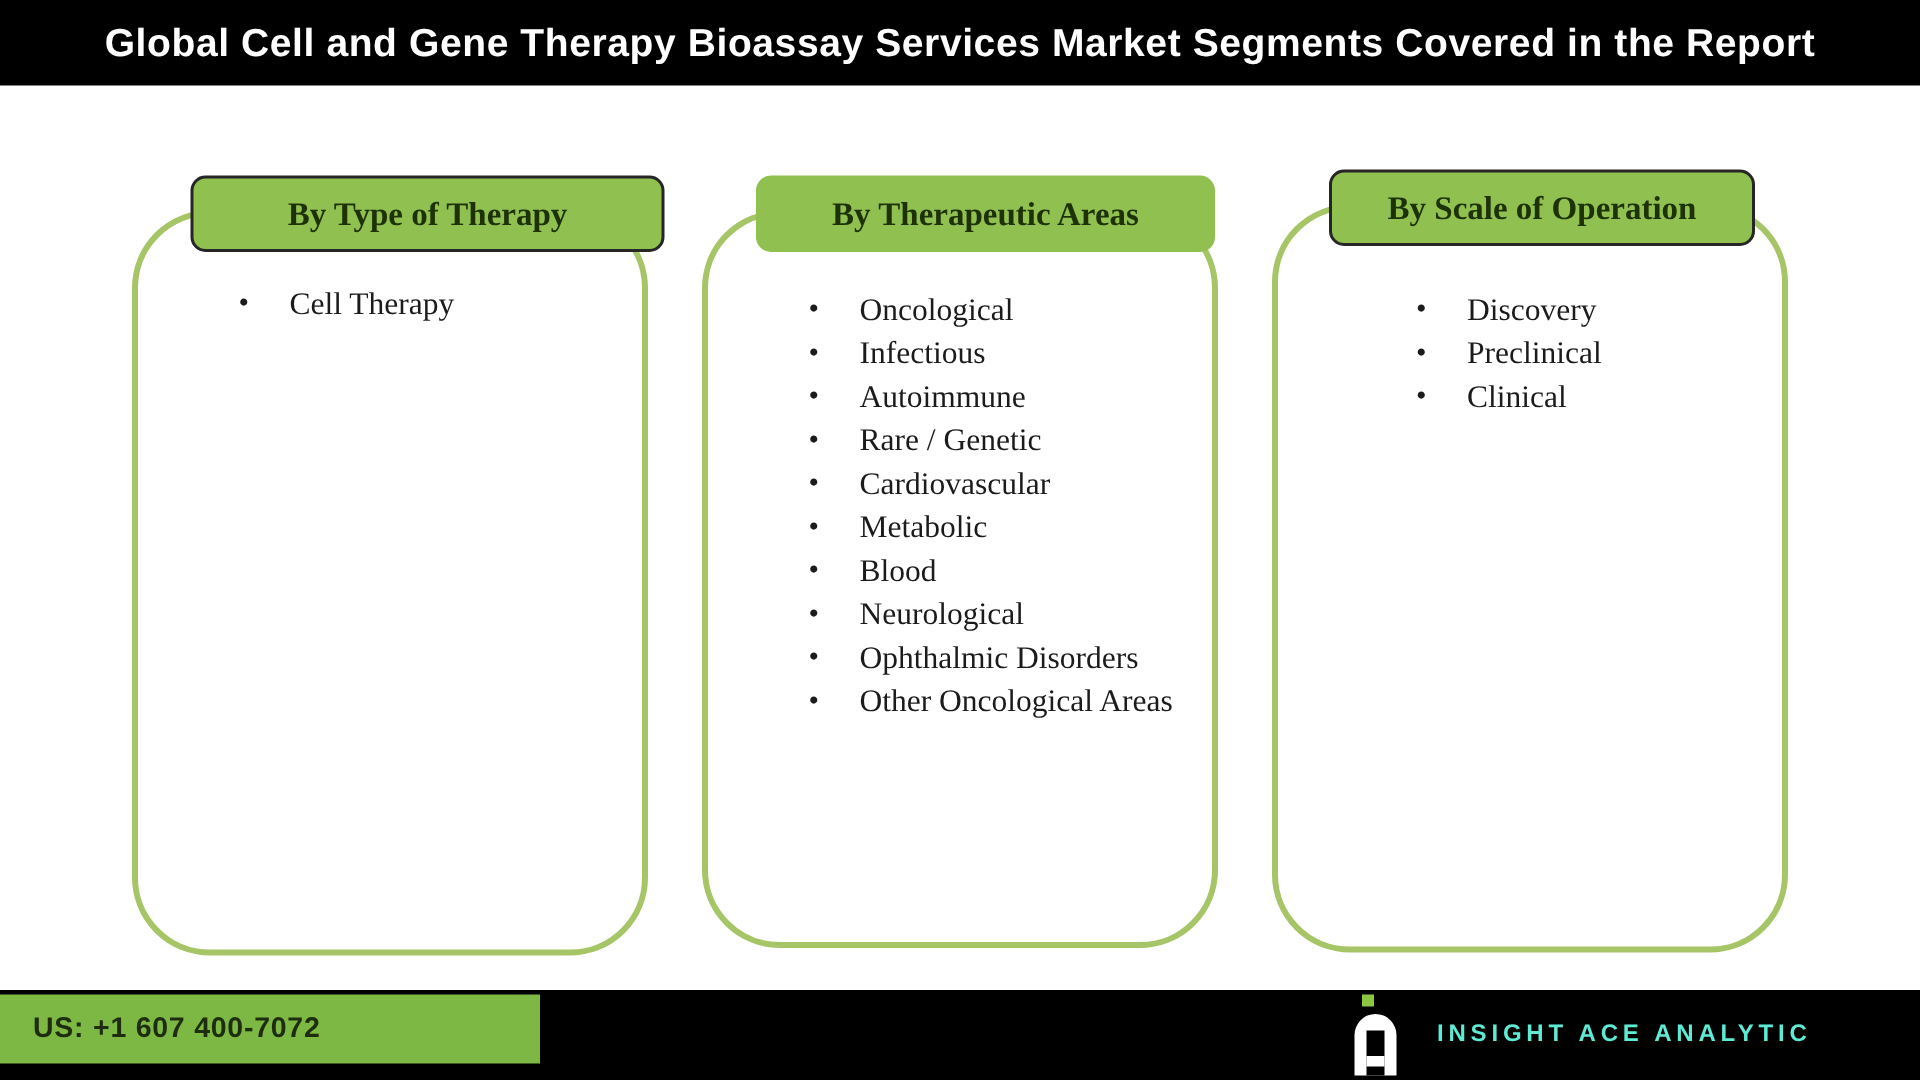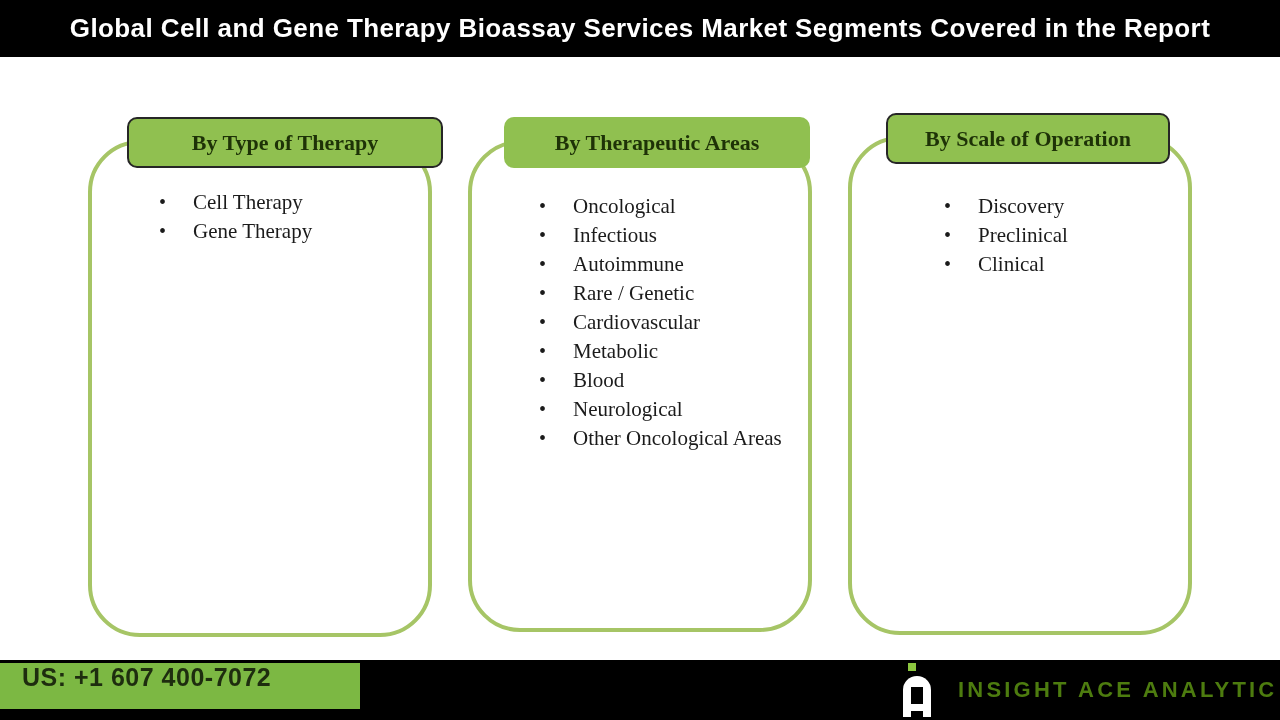--- a/index.html
+++ b/index.html
@@ -49,69 +49,69 @@
   }
   .seg-list li::before {
     content:"\2022"; position:absolute; left:31px; top:0;
     font-size:20px; color:#1b1b1b;
   }
 
   
   .footer { position:absolute; left:0; top:660px; width:1280px; height:60px; background:#000000; }
   .phone-bar {
     position:absolute; left:0; top:3px; width:360px; height:46px;
-    background:#7cb843; display:flex; align-items:flex-start; padding-left:22px;
+    background:#7cb843; display:flex; align-items:center; padding-left:22px;
     font-family:"Liberation Sans", sans-serif; font-weight:bold;
-    font-size:25px; color:#1e2d0f; letter-spacing:0.5px; white-space:nowrap;
+    font-size:19px; color:#1e2d0f; letter-spacing:0.5px; white-space:nowrap;
   }
   .logo { position:absolute; left:903px; top:3px; width:28px; height:54px; }
   .logo-dot { position:absolute; left:5px; top:0; width:8px; height:8px; background:#8cc63f; }
   .logo-a { position:absolute; left:0; top:13px; width:28px; height:41px; background:#ffffff; border-radius:14px 14px 0 0; }
   .logo-a-counter { position:absolute; left:8px; top:24px; width:12px; height:30px; background:#000000; }
   .logo-a-bar { position:absolute; left:8px; top:41px; width:12px; height:7px; background:#ffffff; }
   .brand-text {
     position:absolute; left:958px; top:0; height:60px;
-    display:flex; align-items:center; color:#4d7c0f;
+    display:flex; align-items:center; color:#5eead4;
     font-family:"Liberation Sans", sans-serif; font-weight:bold;
-    font-size:22px; letter-spacing:3.2px; white-space:nowrap;
+    font-size:16px; letter-spacing:3.2px; white-space:nowrap;
   }
 </style>
 </head>
 <body>
 
 <div class="page">
 
   <header class="titlebar">
     <div class="title">Global Cell and Gene Therapy Bioassay Services Market Segments Covered in the Report</div>
   </header>
 
   <main>
 
     <div class="outline o1"></div>
     <div class="box-header outlined h1">
       <span>By Type of Therapy</span>
     </div>
     <ul class="seg-list l1">
       <li>Cell Therapy</li>
-      <li>Gene Therapy</li>
     </ul>
 
     <div class="outline o2"></div>
     <div class="box-header h2">
       <span>By Therapeutic Areas</span>
     </div>
     <ul class="seg-list l2">
       <li>Oncological</li>
       <li>Infectious</li>
       <li>Autoimmune</li>
       <li>Rare / Genetic</li>
       <li>Cardiovascular</li>
       <li>Metabolic</li>
       <li>Blood</li>
       <li>Neurological</li>
+      <li>Ophthalmic Disorders</li>
       <li>Other Oncological Areas</li>
     </ul>
 
     <div class="outline o3"></div>
     <div class="box-header outlined h3">
       <span>By Scale of Operation</span>
     </div>
     <ul class="seg-list l3">
       <li>Discovery</li>
       <li>Preclinical</li>

